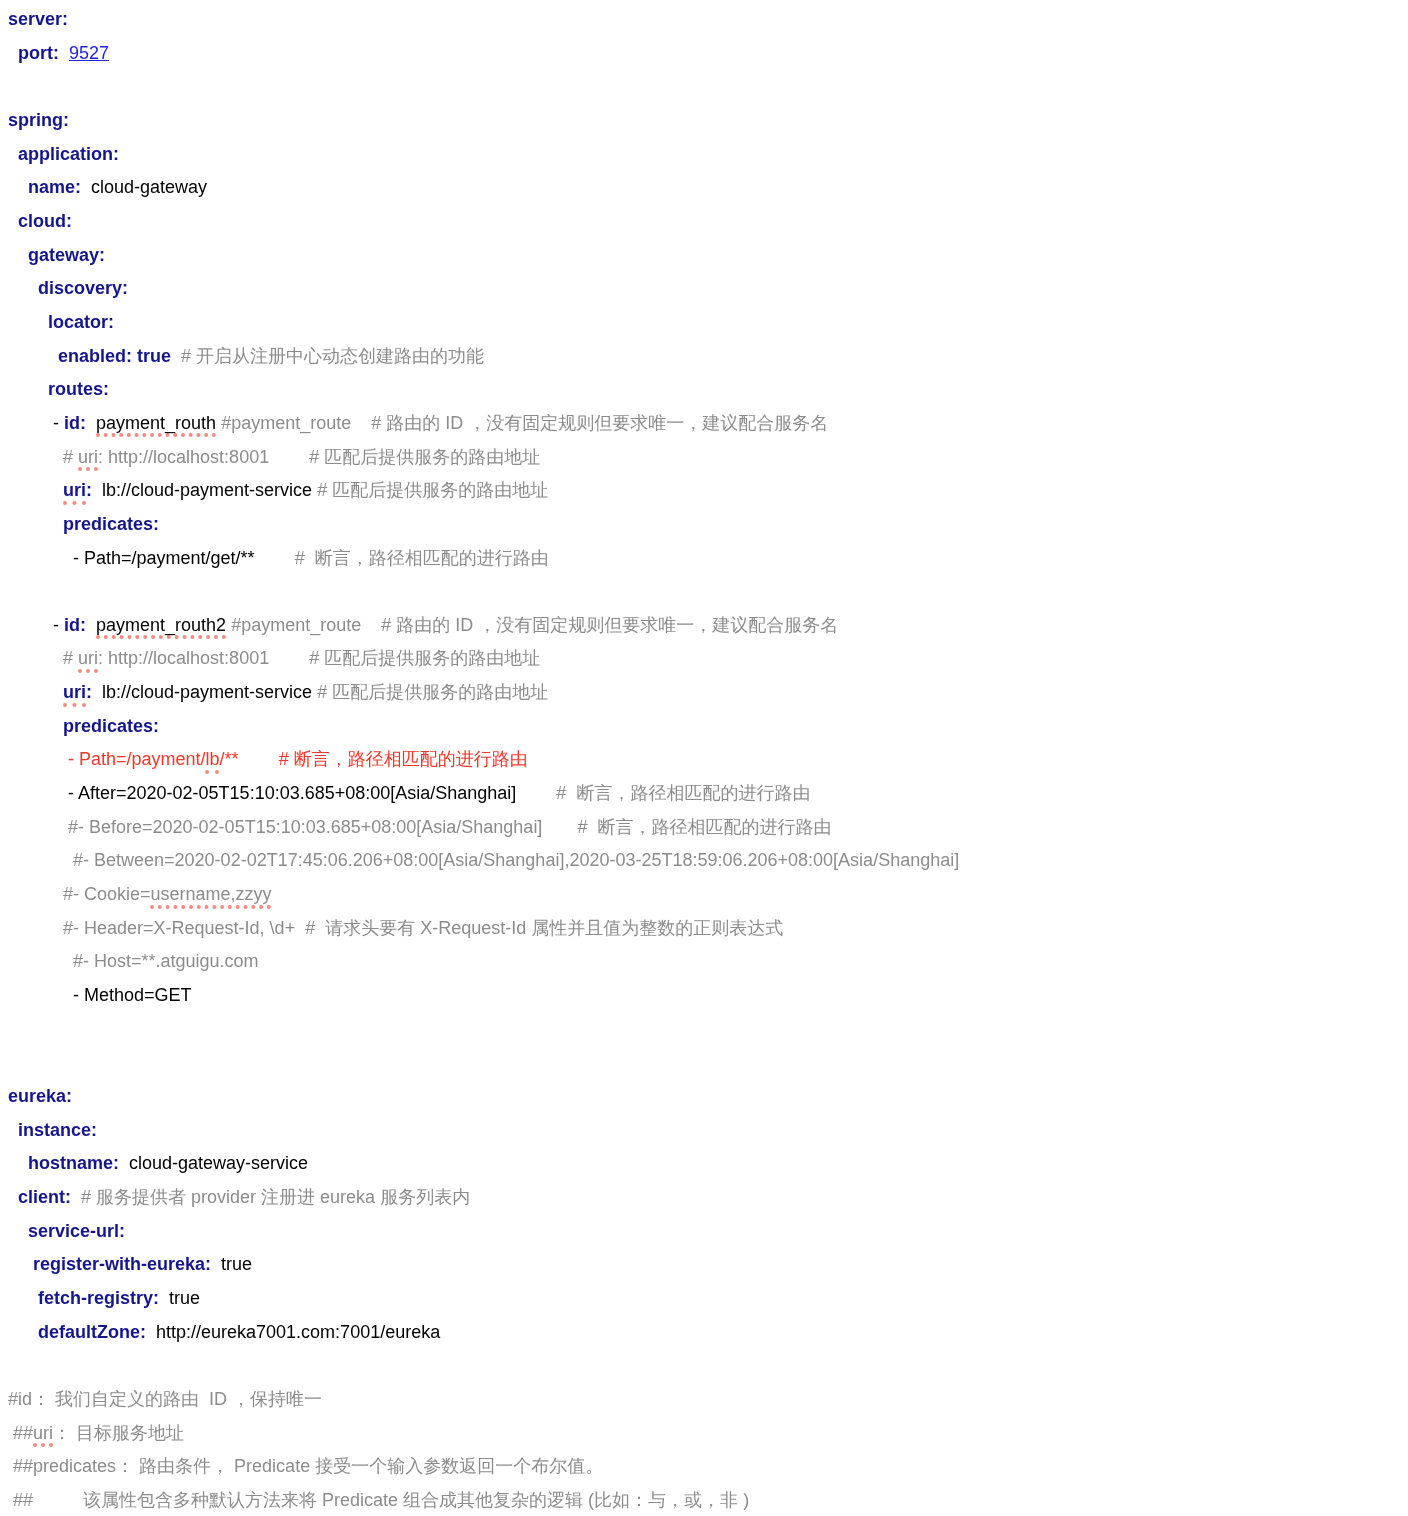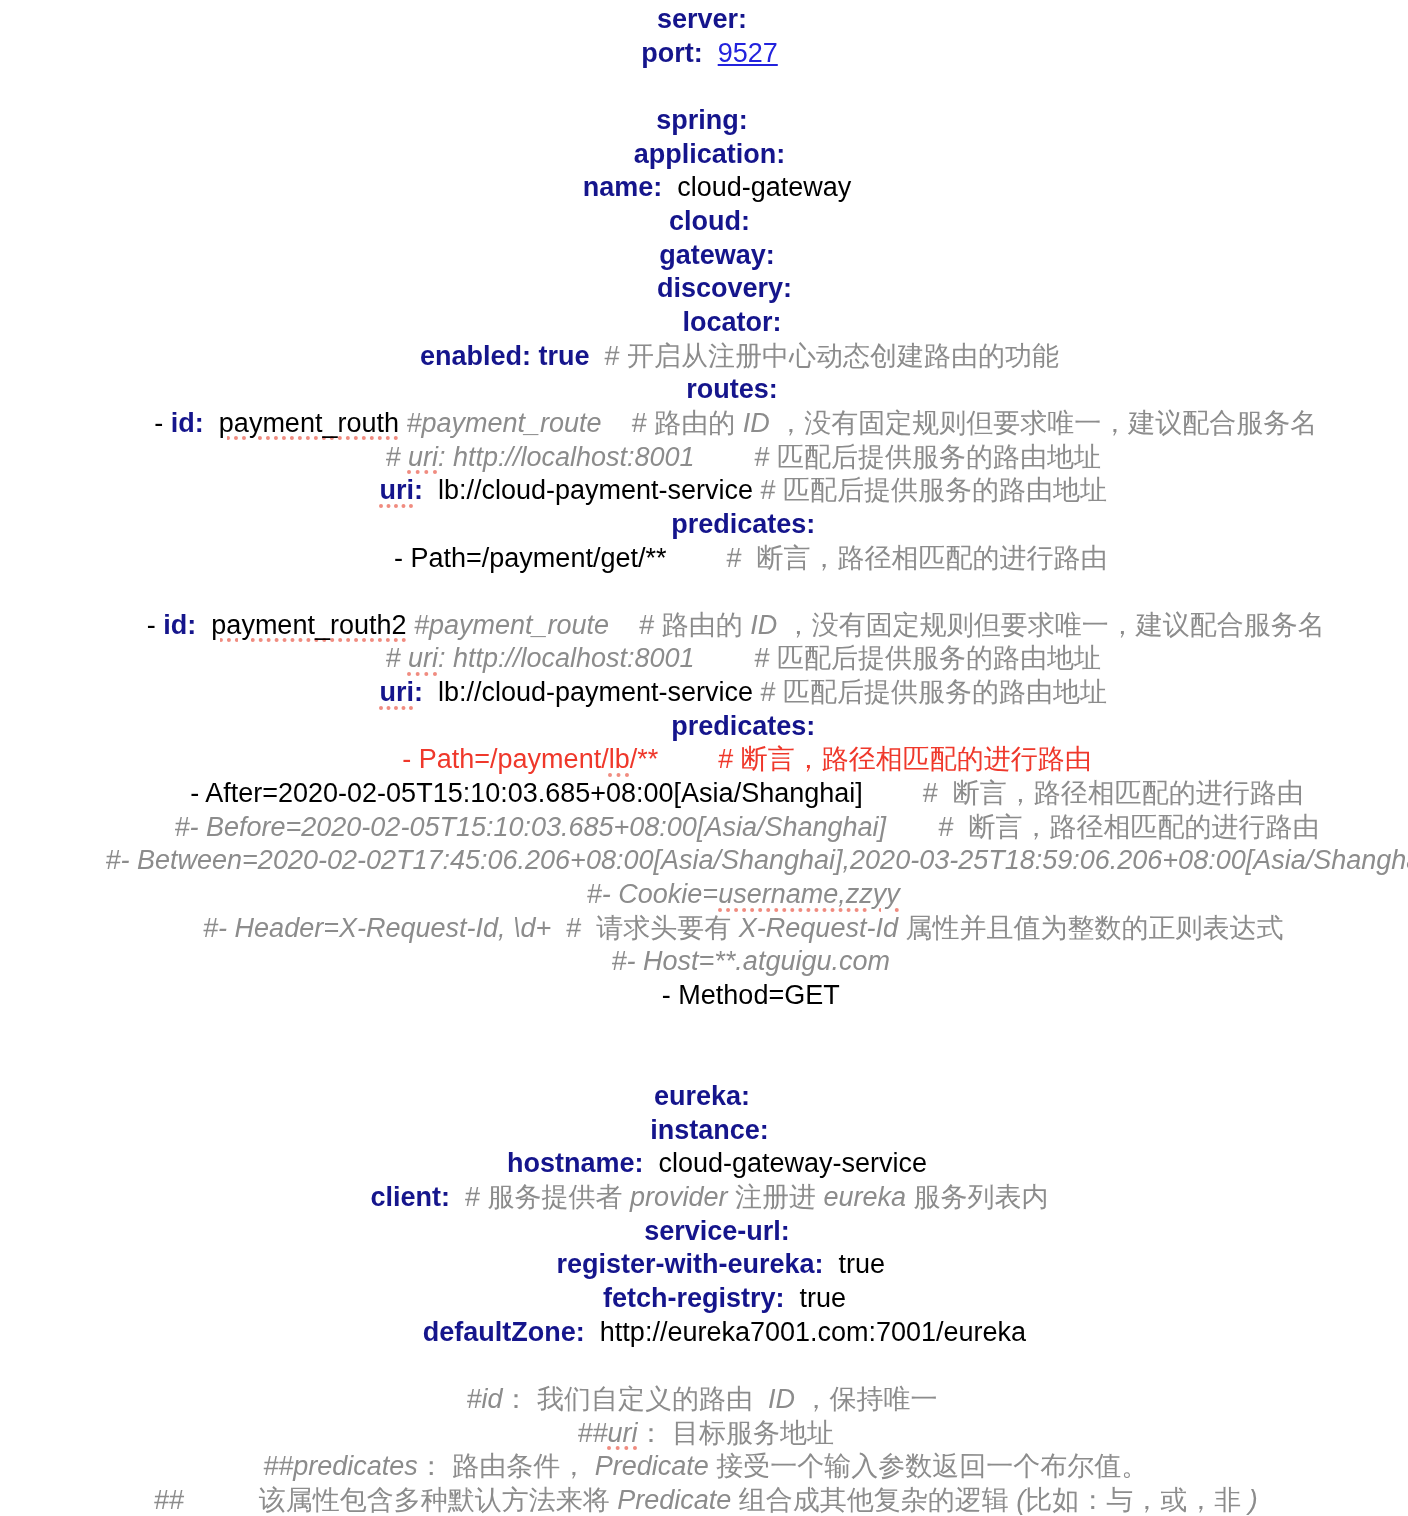--- a/index.html
+++ b/index.html
@@ -13,33 +13,32 @@
     --lh:33.65px;
   }
   *{margin:0;padding:0;box-sizing:border-box;}
   html,body{
     width:1408px;height:1516px;
     background:var(--bg);
     overflow:hidden;
   }
   #yaml-doc{
     font-family:"Liberation Sans","DejaVu Sans",sans-serif;
-    font-size:27px;
+    font-size:18px;
     line-height:var(--lh);
     white-space:pre;
     padding:3px 12px 0 8px;
     color:var(--plain);
-    text-align:center;
   }
   .line{min-height:var(--lh);}
   .s-k{color:var(--key);font-weight:bold;}
   .s-v{color:var(--plain);}
   .s-n{color:var(--num);text-decoration:underline;}
   .s-c{color:var(--com);font-style:normal;}
-  .s-ci{color:var(--com);font-style:italic;}
+  .s-ci{color:var(--com);}
   .s-r{color:var(--red);margin-top:36px;}
   .u{
     text-decoration-line:underline;
     text-decoration-style:dotted;
     text-decoration-color:var(--dot);
     text-decoration-thickness:3.5px;
     text-underline-offset:5px;
   }
 </style>
 </head>

